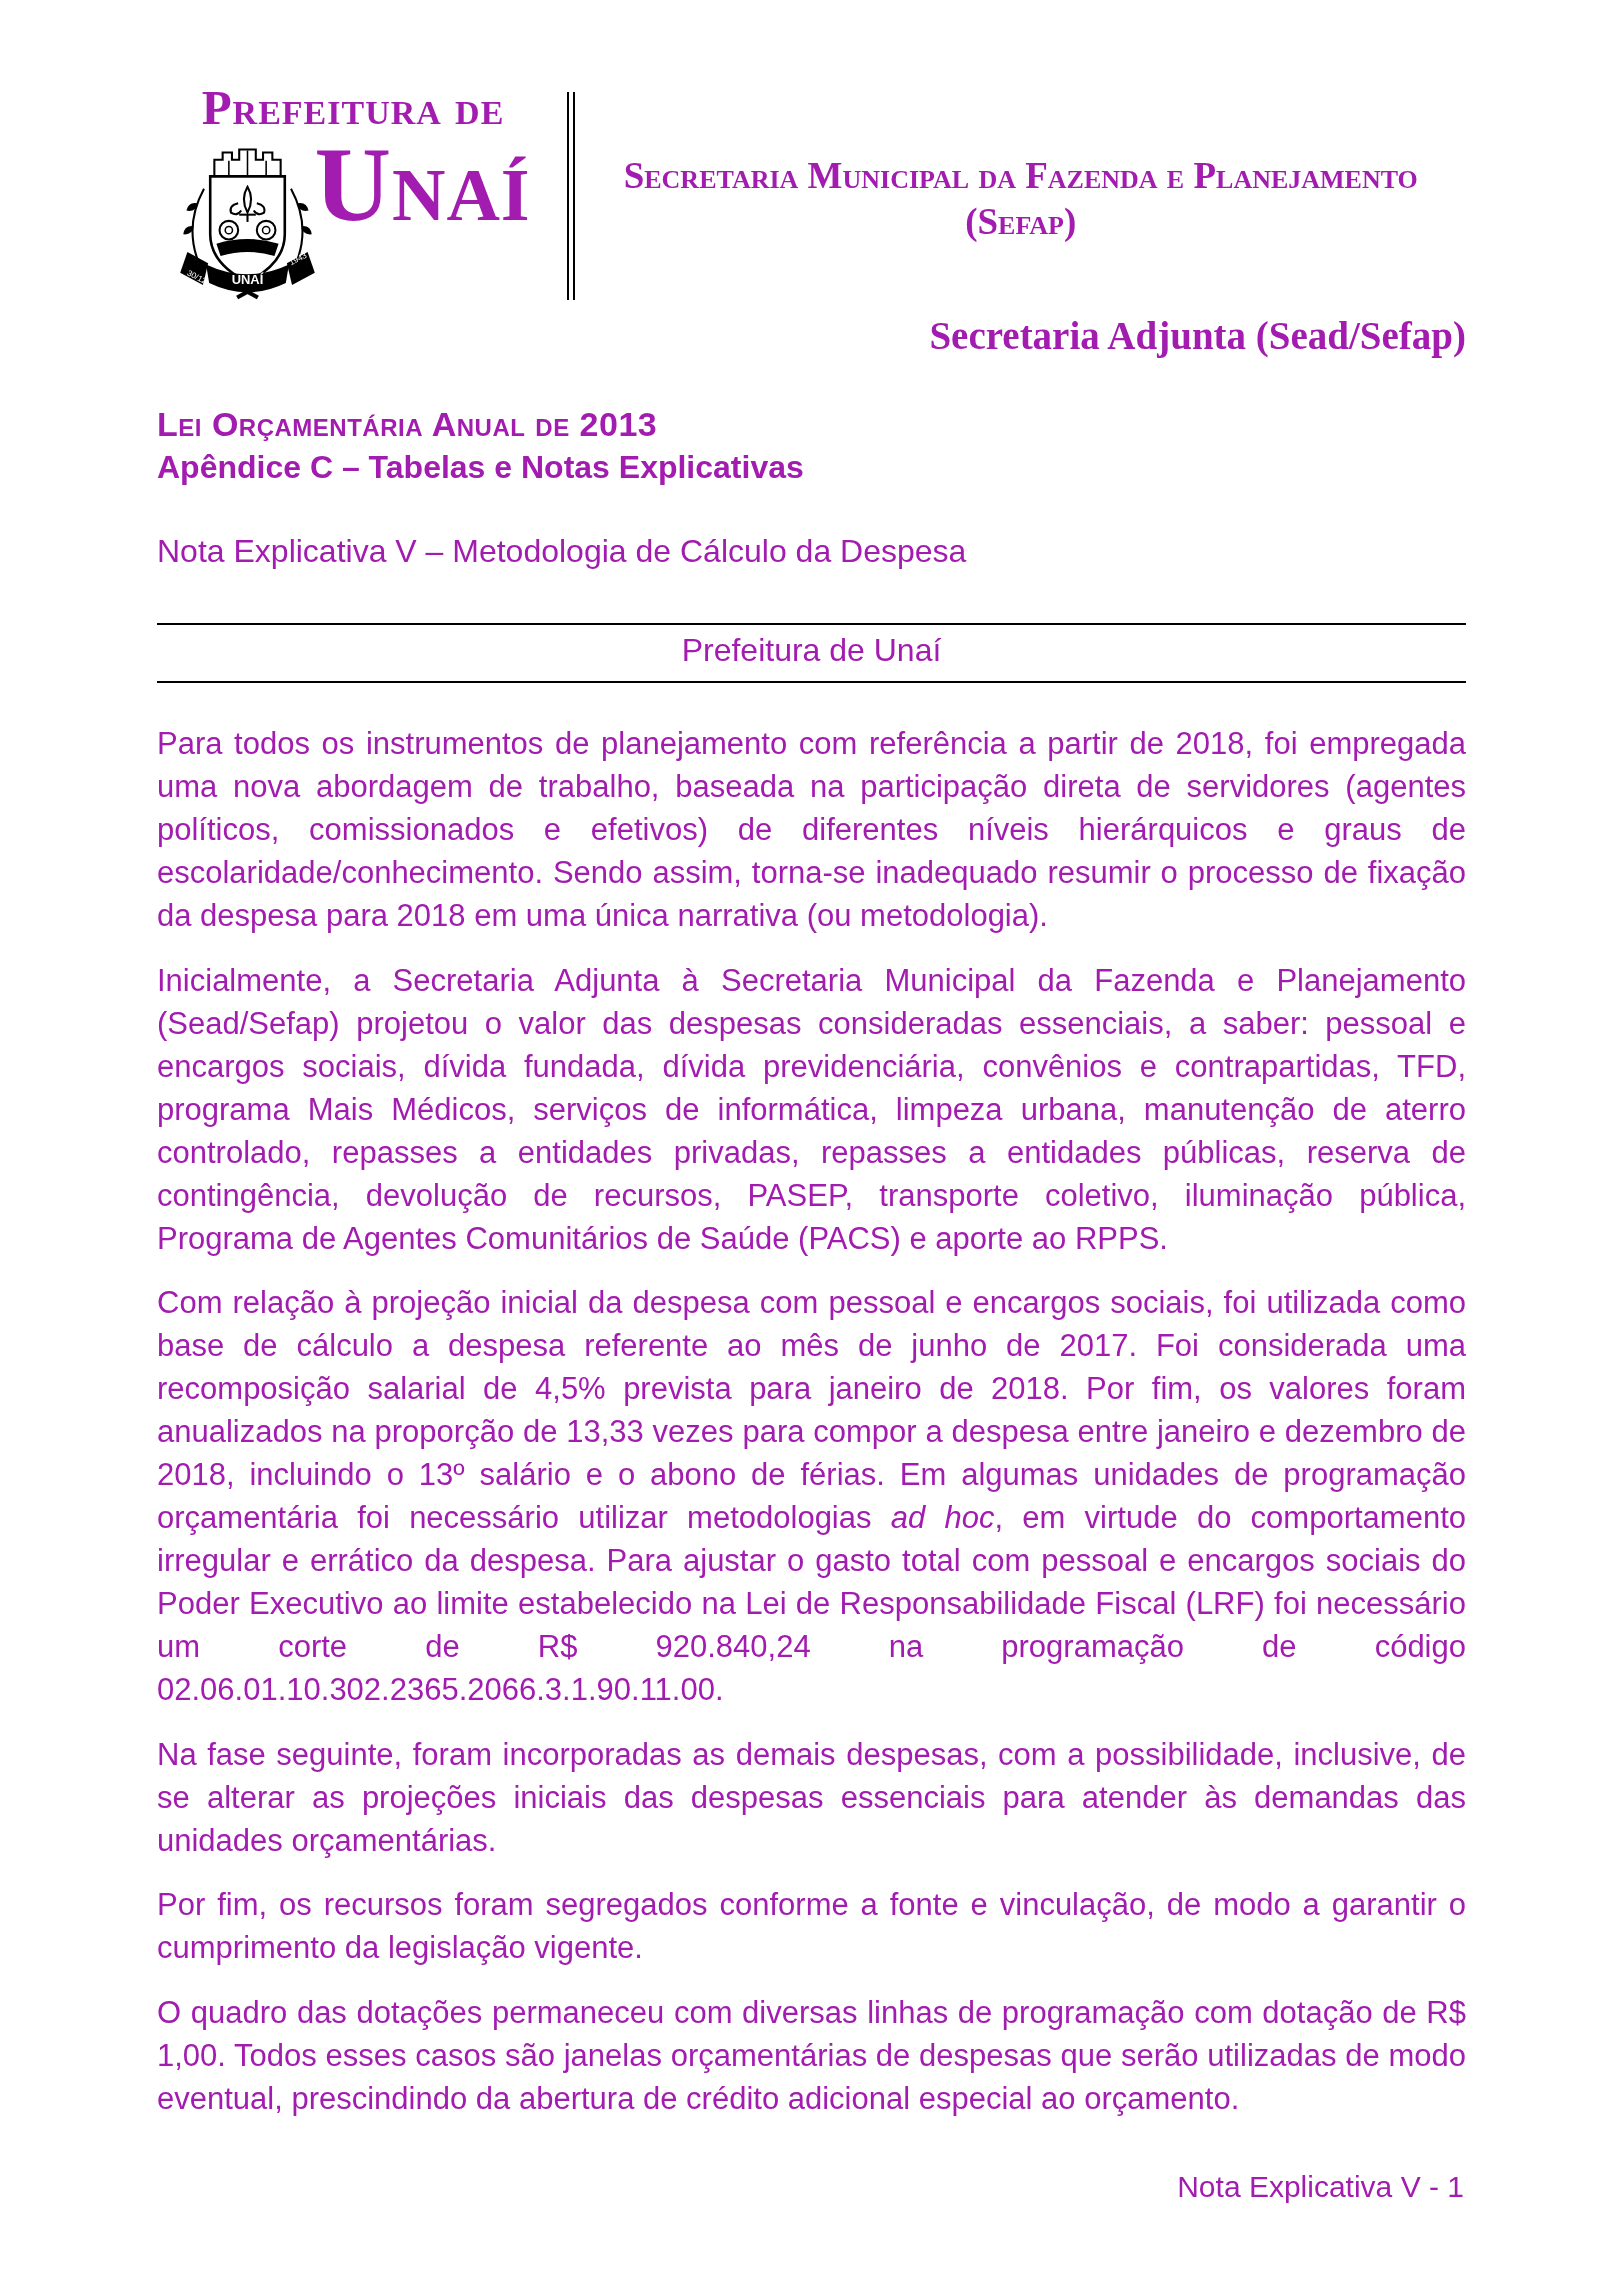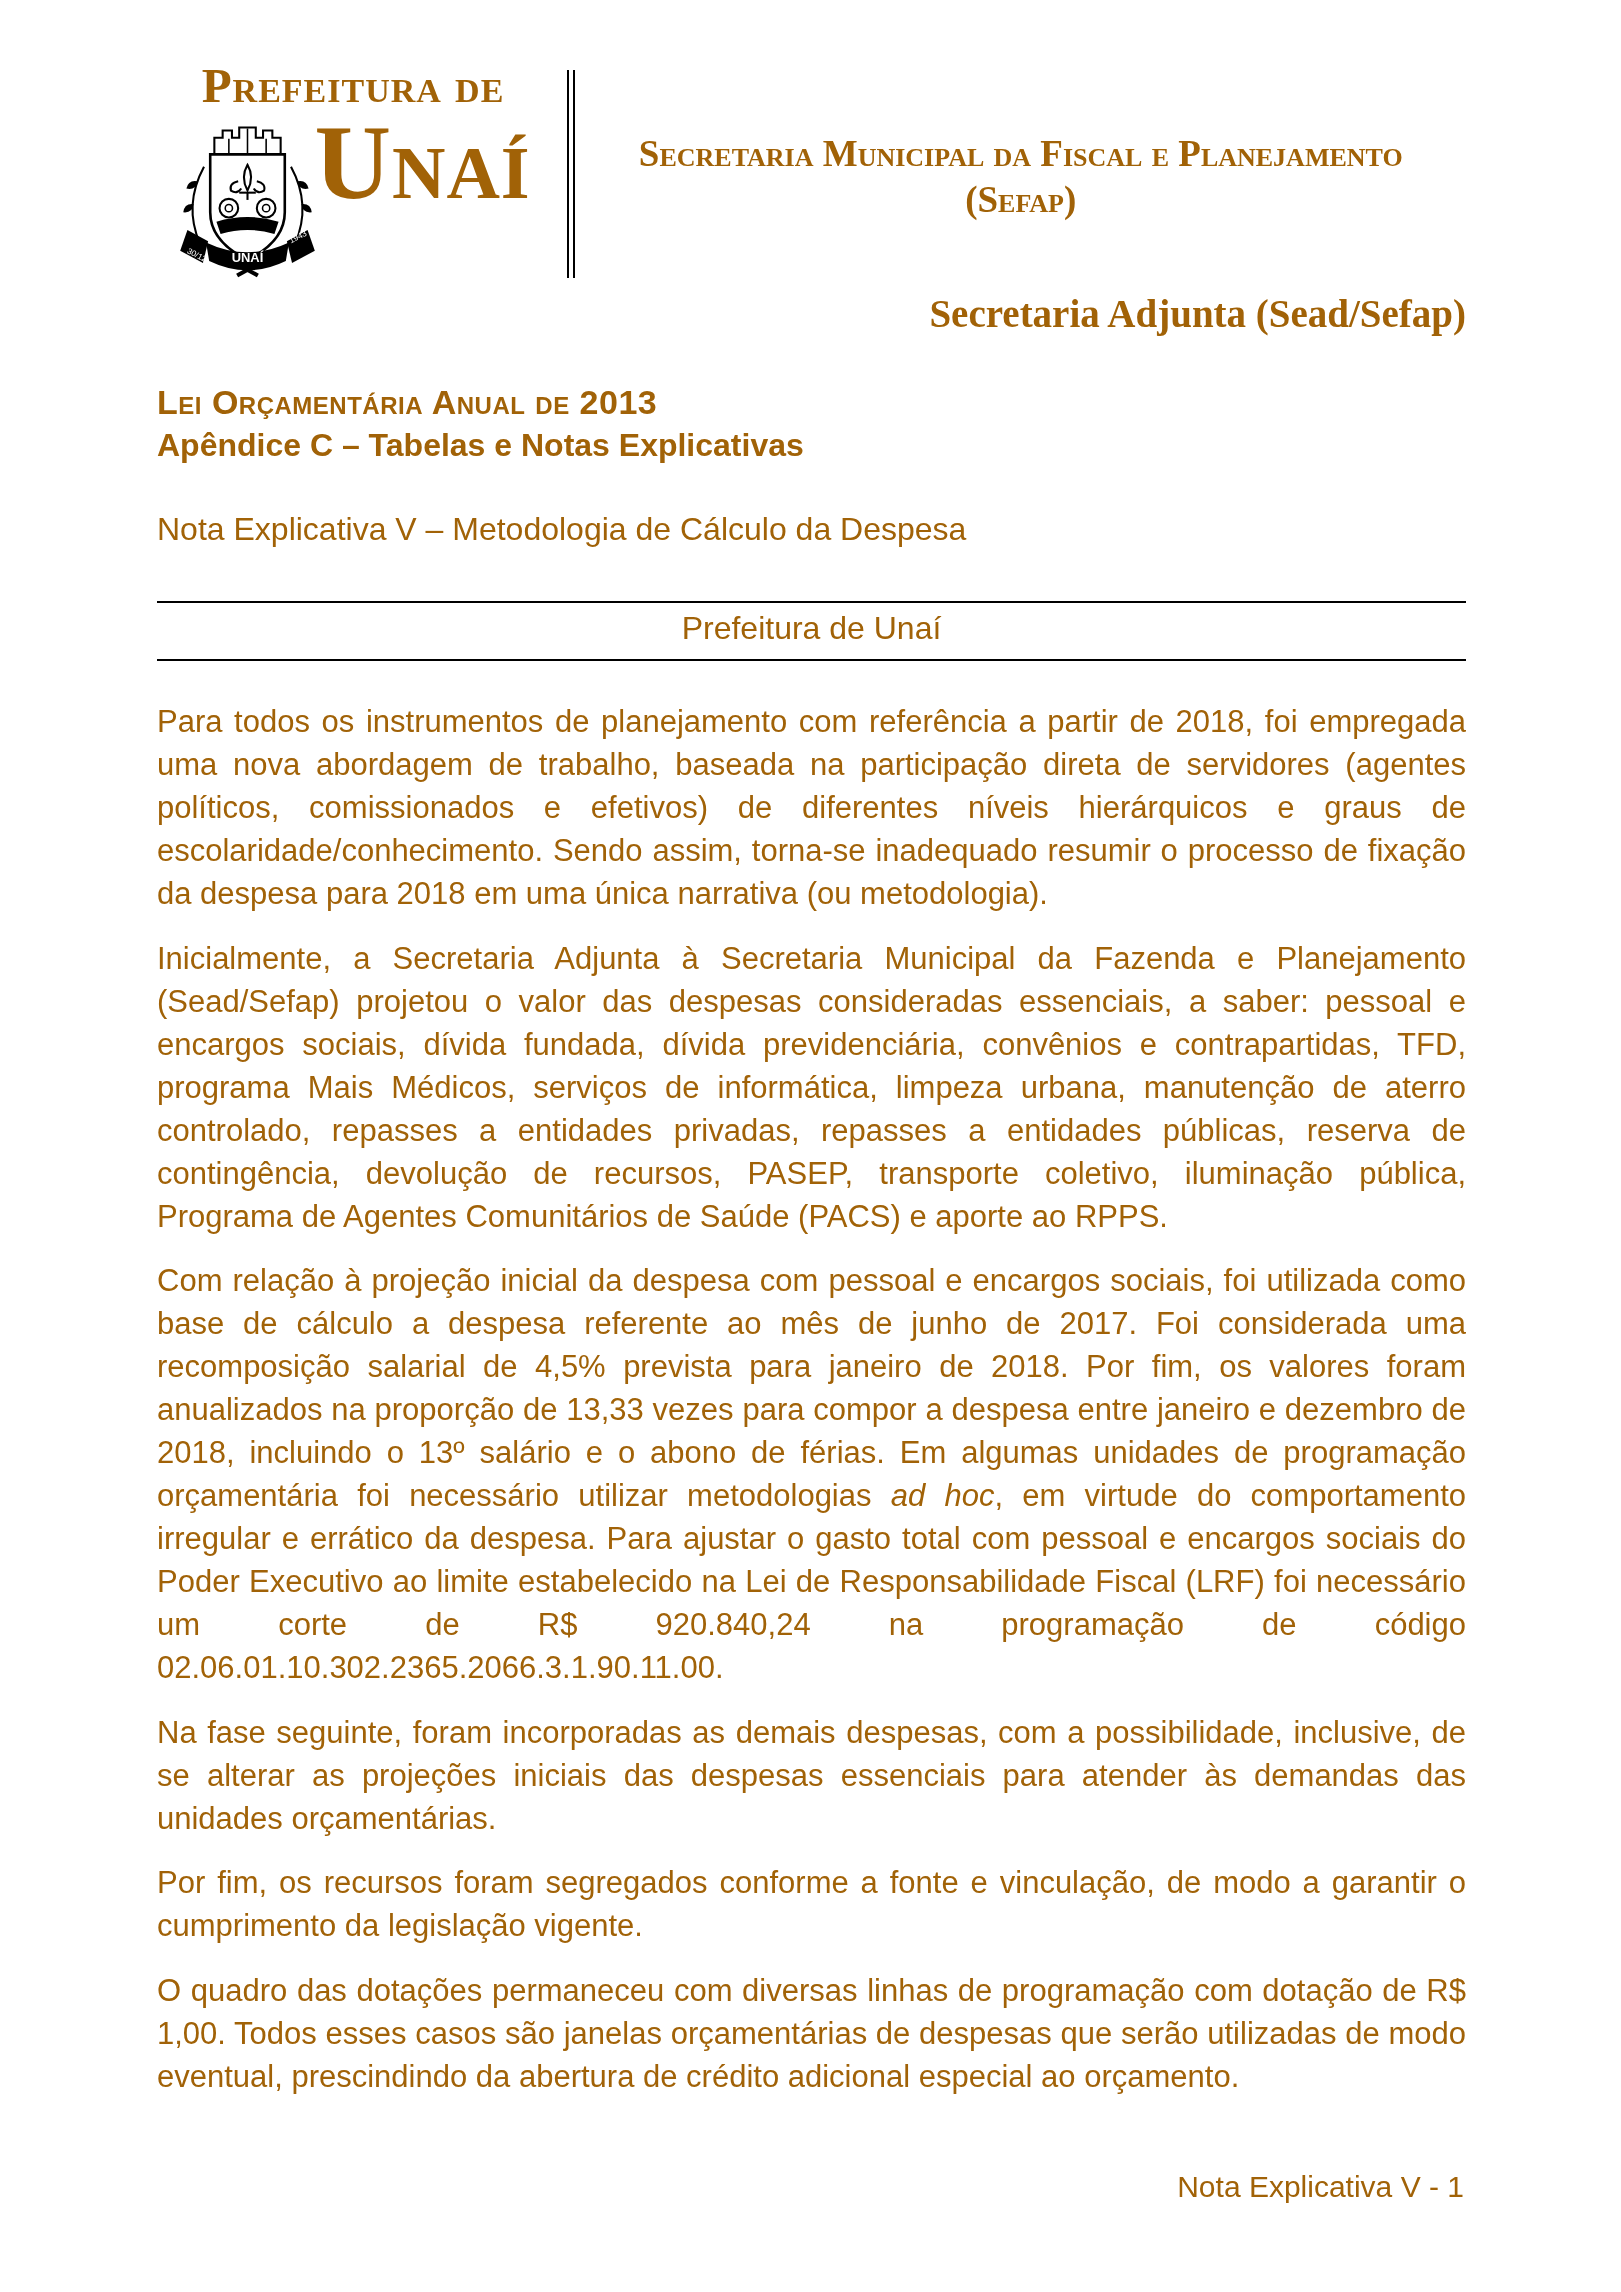--- a/index.html
+++ b/index.html
@@ -2,25 +2,25 @@
 <html lang="pt-BR"><head>
 <meta charset="utf-8">
 <style>
   html,body { margin:0; padding:0; background:#e8e8e8; }
   .page {
     position: relative;
     width: 1621px;
     height: 2293px;
     margin: 0 auto;
     background: #ffffff;
-    color: #a16207;
+    color: #a21caf;
     font-family: "Liberation Sans", sans-serif;
     overflow: hidden;
     box-sizing: border-box;
-    padding: 60px 155px 0 157px;
+    padding: 82px 155px 0 157px;
   }
 
   
   .header { display: flex; align-items: stretch; }
   .logo-block { width: 392px; flex: 0 0 auto; text-align: center; }
   .logo-top {
     font-family: "Liberation Serif", serif;
     font-weight: bold;
     font-variant: small-caps;
     font-size: 49px;
@@ -156,21 +156,21 @@
           <text transform="translate(11,131) rotate(27)" font-size="8" fill="#ffffff" font-family="Liberation Sans, sans-serif">30/12</text>
           <text transform="translate(112,122) rotate(-27)" font-size="8" fill="#ffffff" font-family="Liberation Sans, sans-serif">1943</text>
         </svg>
         <div class="logo-city">Unaí</div>
       </div>
     </div>
 
     <div class="header-divider"></div>
 
     <div class="header-right">
-      <div class="org-line1">Secretaria Municipal da Fiscal e Planejamento</div>
+      <div class="org-line1">Secretaria Municipal da Fazenda e Planejamento</div>
       <div class="org-line2">(Sefap)</div>
     </div>
   </div>
 
   <div class="sub-org">Secretaria Adjunta (Sead/Sefap)</div>
 
   <div class="doc-meta">
     <div class="law-title">Lei Orçamentária Anual de 2013</div>
     <div class="appendix-title">Apêndice C – Tabelas e Notas Explicativas</div>
     <div class="note-title">Nota Explicativa V – Metodologia de Cálculo da Despesa</div>

